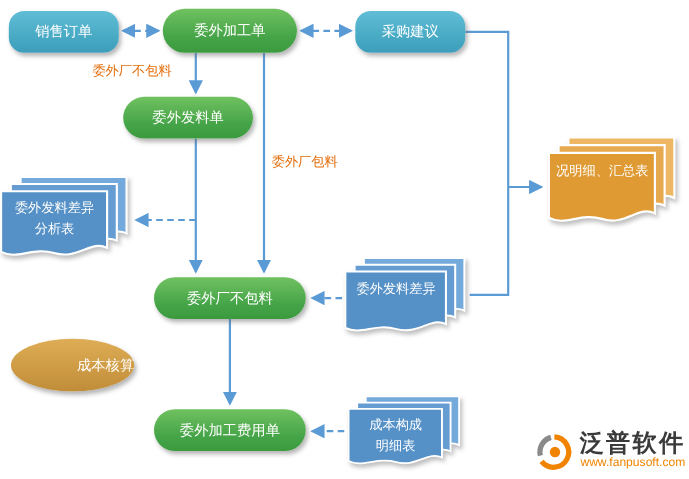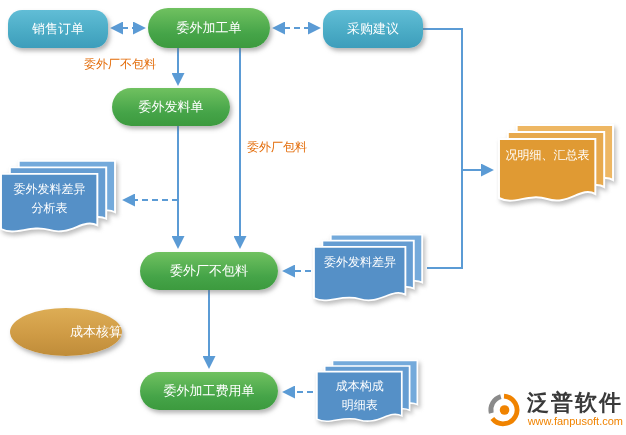--- a/index.html
+++ b/index.html
@@ -44,21 +44,21 @@
   .doc-label{
     position:absolute;top:26%;left:0;width:84%;text-align:center;
     color:#fff;font-size:12px;line-height:19px;z-index:3;
   }
   
   .edge-label{
     position:absolute;color:var(--edge-label,#e36c09);font-size:12px;
     z-index:3;white-space:nowrap;
   }
   
-  .logo{position:absolute;right:3px;bottom:7px;display:flex;align-items:center;gap:6px;z-index:2;}
+  .logo{position:absolute;right:3px;bottom:7px;display:flex;align-items:flex-end;gap:6px;z-index:2;}
   .logo-text{display:flex;flex-direction:column;align-items:flex-end;}
   .logo-name{
     font-size:22px;font-weight:bold;color:#3a3a3a;letter-spacing:2px;
     font-family:"Liberation Serif","DejaVu Serif",serif;line-height:24px;
   }
   .logo-url{font-size:11px;color:#f08300;line-height:13px;}
 </style>
 </head>
 <body>
 

